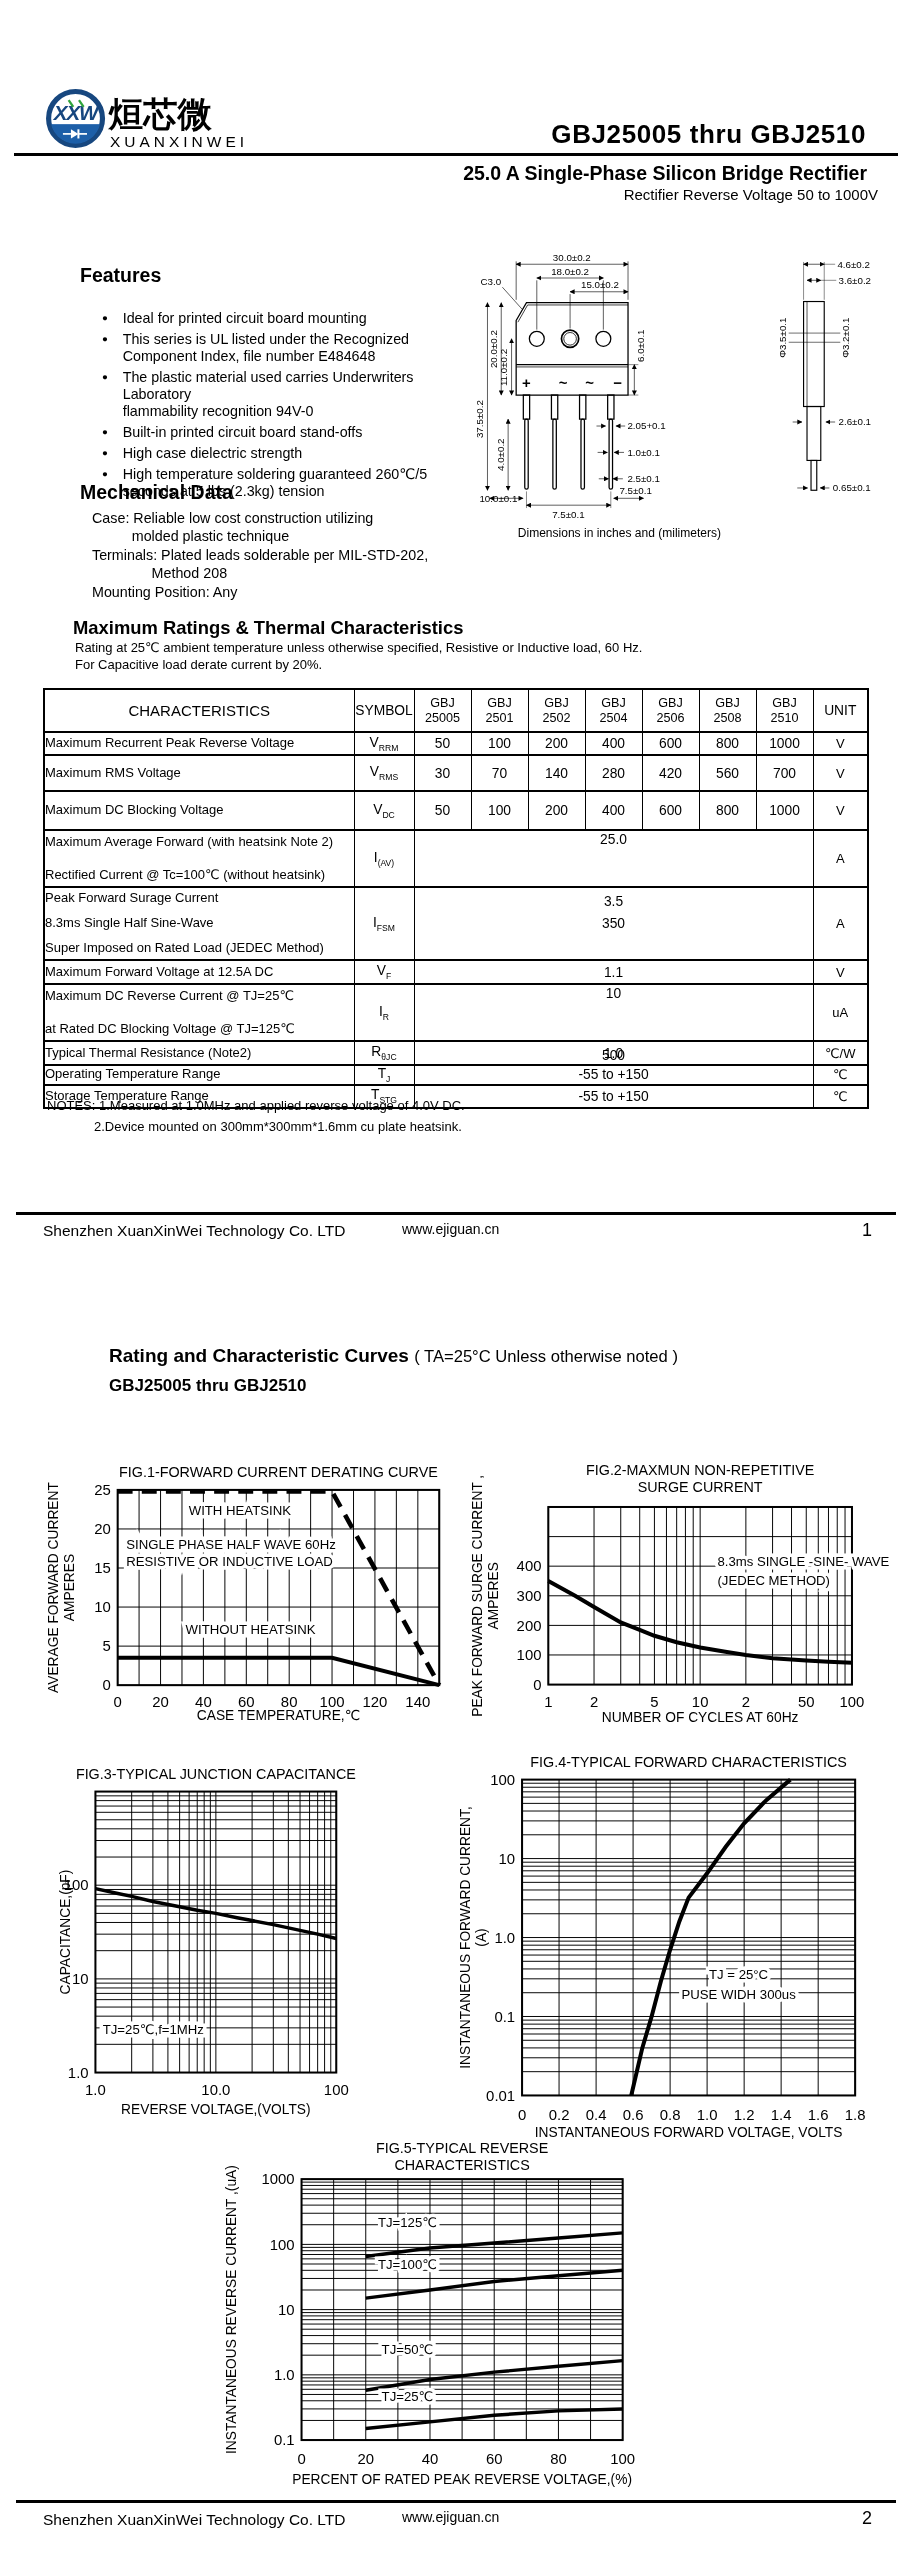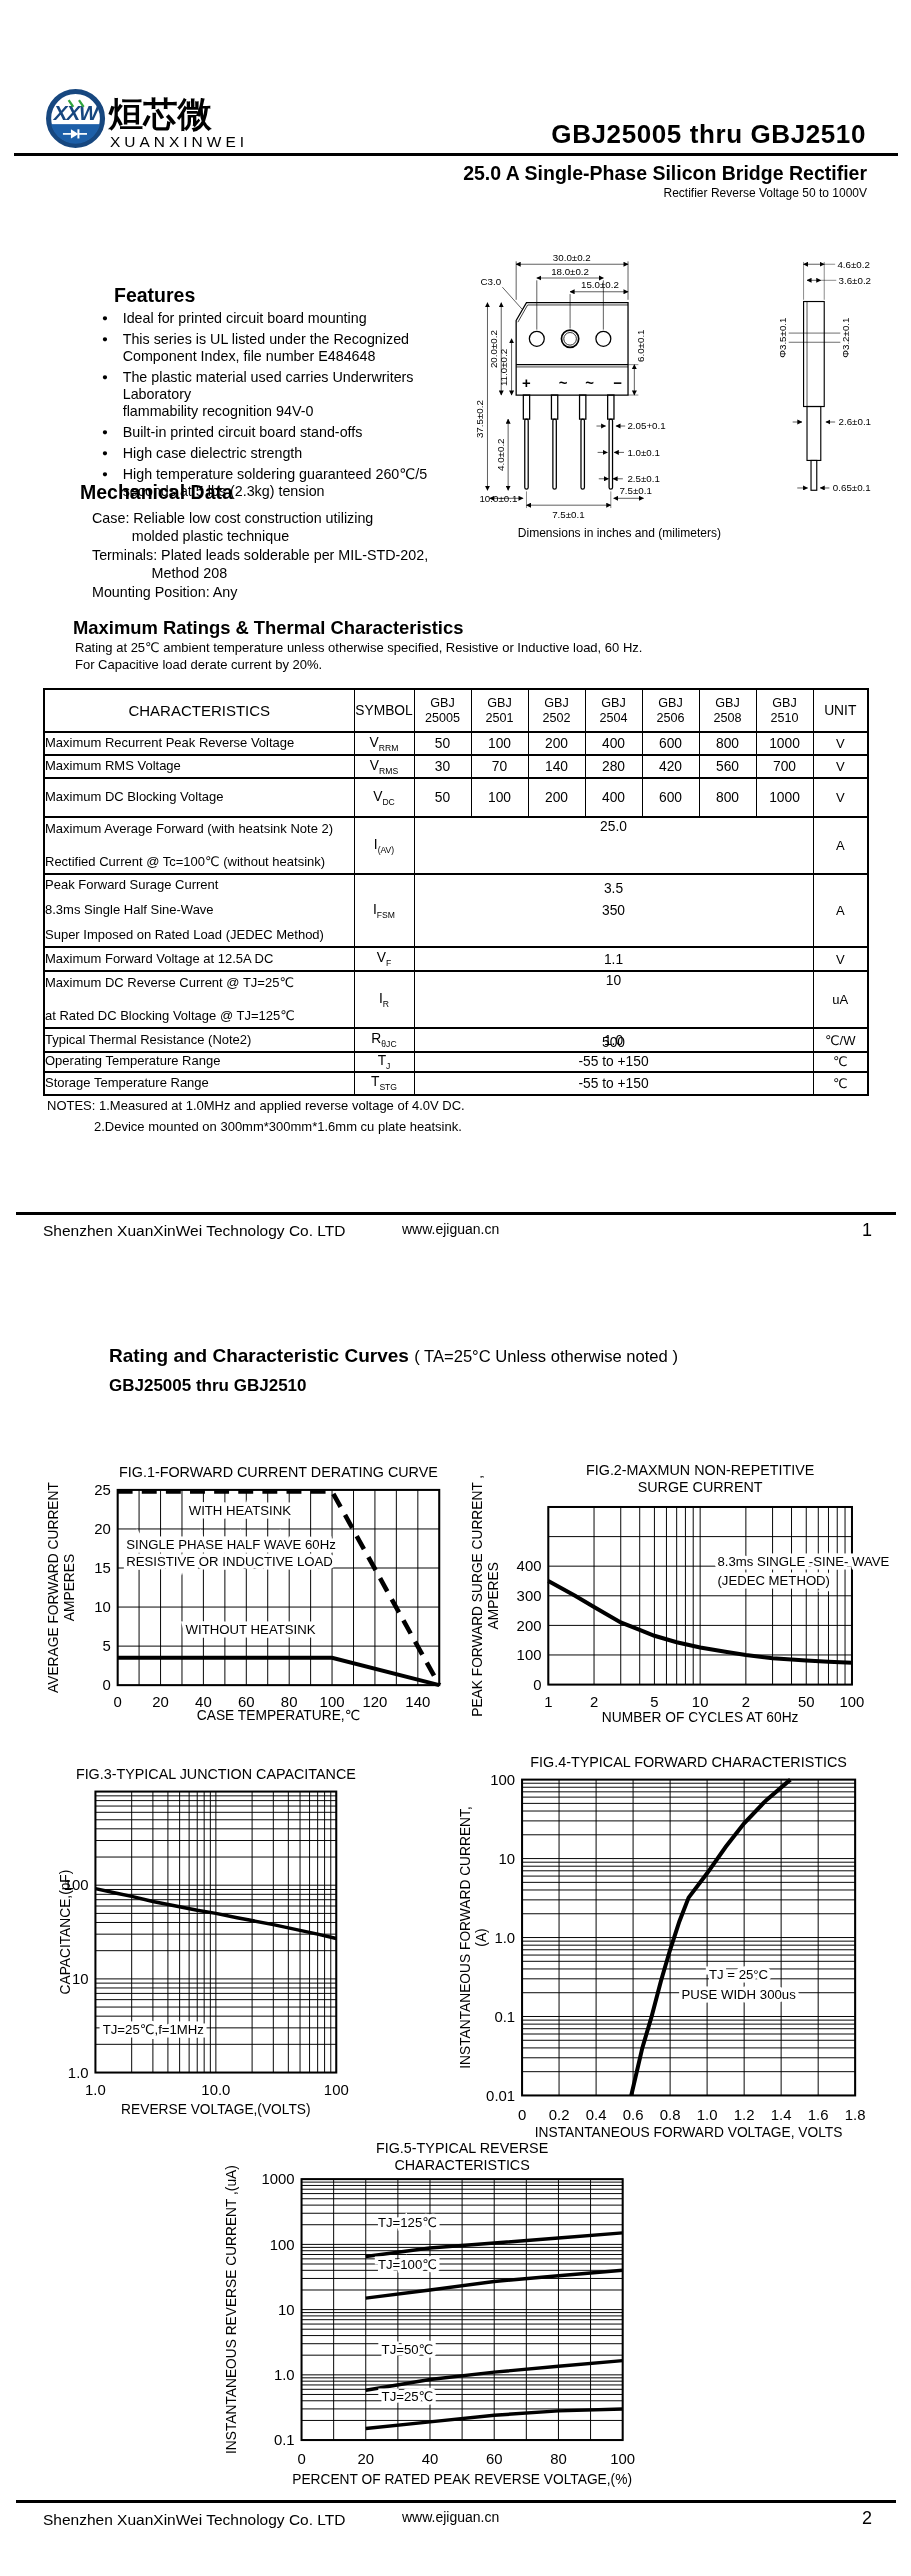--- a/index.html
+++ b/index.html
@@ -3,24 +3,24 @@
 <meta charset="utf-8">
 <style>
   html,body{margin:0;padding:0;background:#888;}
   #page{position:relative;width:912px;height:2576px;background:#ffffff;
         font-family:"Liberation Sans","DejaVu Sans",sans-serif;color:#000;overflow:hidden;}
   .abs{position:absolute;}
   
   #doc-title{position:absolute;top:119px;left:0;width:866px;text-align:right;font-size:26px;font-weight:bold;letter-spacing:0.6px;}
   .hr-top{position:absolute;left:14.3px;top:153px;width:884px;height:2.9px;background:#000;}
   #doc-sub{position:absolute;top:162px;left:0;width:867px;text-align:right;font-size:19.5px;font-weight:bold;}
-  #doc-sub2{position:absolute;top:186px;left:0;width:867px;text-align:right;font-size:12px;}
+  #doc-sub2{position:absolute;top:186px;left:11px;width:867px;text-align:right;font-size:15px;}
   
   .sec-h{position:absolute;font-weight:bold;font-size:19.5px;}
-  #feat-h{left:80px;top:284px;margin-left:34px;}
+  #feat-h{left:80px;top:264px;}
   #mech-h{left:80px;top:481px;}
   #ratings-h{left:73px;top:617px;font-size:18.4px;}
   .ratings-note{position:absolute;left:75px;font-size:13px;}
   
   #features{position:absolute;left:102px;top:310px;margin:0;padding:0;list-style:none;width:367px;}
   #features li{font-size:14.3px;line-height:17px;margin-bottom:4px;white-space:pre-line;position:relative;padding-left:20.7px;}
   #features li::before{content:"●";position:absolute;left:0;top:-1.1px;font-size:9.8px;}
   
   #mech{position:absolute;left:92px;top:509px;font-size:14.3px;line-height:18.4px;white-space:pre;}
   
@@ -287,21 +287,21 @@
           <td class="sym"><span>V<sub>RRM</sub></span></td>
           <td class="val">50</td>
           <td class="val">100</td>
           <td class="val">200</td>
           <td class="val">400</td>
           <td class="val">600</td>
           <td class="val">800</td>
           <td class="val">1000</td>
           <td class="unit">V</td>
         </tr>
-        <tr style="height: 23px; padding-left: 18px;">
+        <tr style="height: 36px; padding-left: 18px;">
           <td class="lbl">
             <div>
               <div>Maximum RMS Voltage</div>
             </div>
           </td>
           <td class="sym"><span>V<sub>RMS</sub></span></td>
           <td class="val">30</td>
           <td class="val">70</td>
           <td class="val">140</td>
           <td class="val">280</td>

